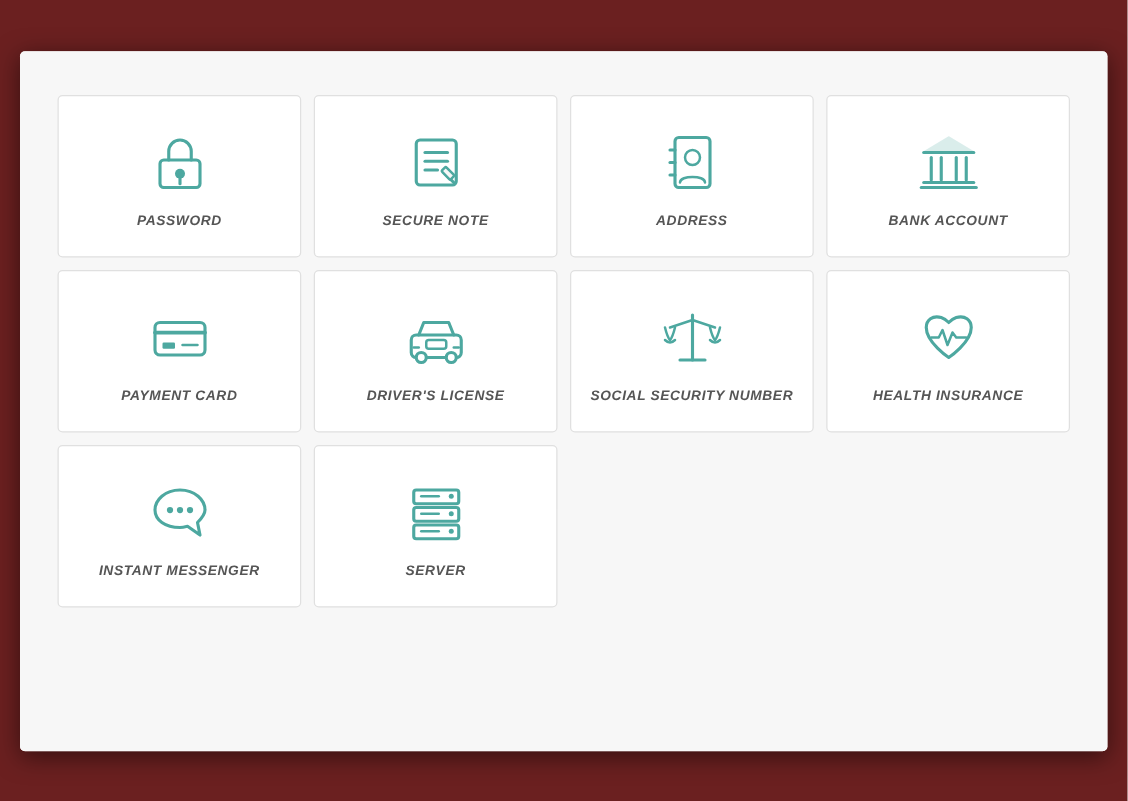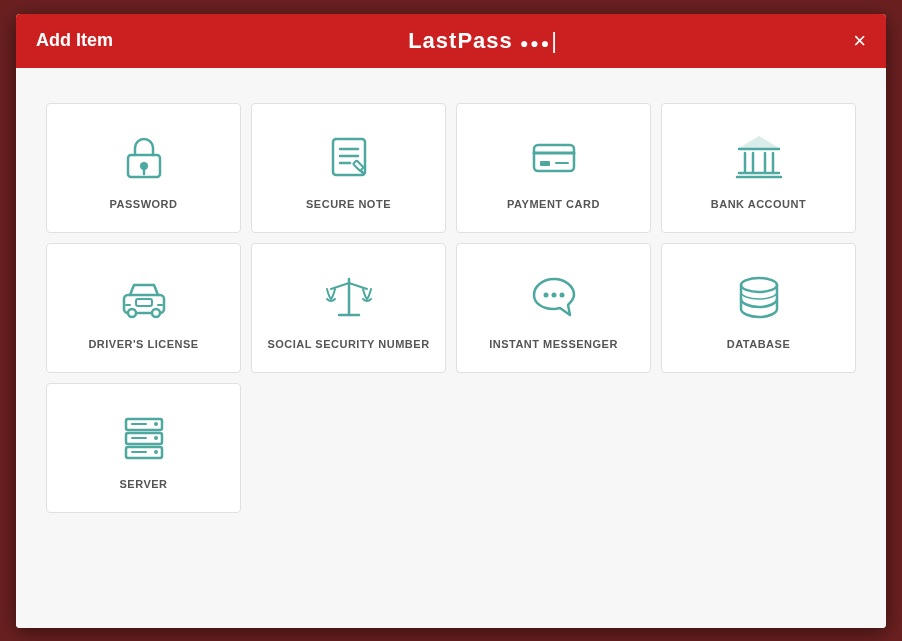--- a/index.html
+++ b/index.html
@@ -46,20 +46,21 @@
       cursor: pointer;
       background: none;
       border: none;
       line-height: 1;
     }
     .modal-body {
       background: #f7f7f7;
       padding: 35px 30px;
       height: 560px;
       overflow-y: scroll;
+      font-style: italic;
     }
     .grid {
       display: grid;
       grid-template-columns: repeat(4, 1fr);
       gap: 10px;
     }
     .item {
       background: #fff;
       border: 1px solid #e0e0e0;
       border-radius: 4px;
@@ -99,25 +100,20 @@
     }
     
     .modal-body::-webkit-scrollbar { width: 10px; }
     .modal-body::-webkit-scrollbar-track { background: #e0e0e0; }
     .modal-body::-webkit-scrollbar-thumb { background: #aaa; border-radius: 4px; }
   </style>
 </head>
 <body>
 
 <div class="modal">
-  <div class="modal-header">
-    <span class="modal-title">Add Item</span>
-    <span class="lastpass-logo">LastPass <span style="font-size:14px;letter-spacing:2px;">●●●</span><span style="font-weight:normal;">|</span></span>
-    <button class="close-btn">×</button>
-  </div>
   <div class="modal-body">
     <div class="grid">
 
       <div class="item">
         <div class="item-icon">
           <svg viewBox="0 0 52 52" stroke-linecap="round" stroke-linejoin="round">
             <rect x="10" y="24" width="32" height="22" rx="3" stroke-width="2.5"></rect>
             <path d="M17 24v-7a9 9 0 0118 0v7" stroke-width="2.5"></path>
             <circle cx="26" cy="35" r="4" fill="#4da8a0" stroke="none"></circle>
             <line x1="26" y1="39" x2="26" y2="43" stroke-width="2.5"></line>
@@ -133,31 +129,32 @@
             <line x1="17" y1="18" x2="35" y2="18" stroke-width="2.5"></line>
             <line x1="17" y1="25" x2="35" y2="25" stroke-width="2.5"></line>
             <line x1="17" y1="32" x2="27" y2="32" stroke-width="2.5"></line>
             <path d="M32 34l8 8" stroke-width="2.5"></path>
             <rect x="30" y="32" width="10" height="5" rx="1" transform="rotate(45 35 35)" stroke-width="2" fill="#f7f7f7"></rect>
           </svg>
         </div>
         <span class="item-label">SECURE NOTE</span>
       </div>
 
-
-      <div class="item">
-        <div class="item-icon">
-          <svg viewBox="0 0 52 52" stroke-linecap="round" stroke-linejoin="round">
-            <rect x="6" y="14" width="40" height="26" rx="4" stroke-width="2.5"></rect>
-            <line x1="6" y1="22" x2="46" y2="22" stroke-width="3"></line>
-            <rect x="12" y="30" width="10" height="5" rx="1" fill="#4da8a0" stroke="none"></rect>
-            <line x1="28" y1="32" x2="40" y2="32" stroke-width="2"></line>
-          </svg>
-        </div>
-        <span class="item-label">PAYMENT CARD</span>
+      <div class="item">
+        <div class="item-icon">
+          <svg viewBox="0 0 52 52" stroke-linecap="round" stroke-linejoin="round">
+            <rect x="12" y="6" width="28" height="40" rx="3" stroke-width="2.5"></rect>
+            <circle cx="26" cy="22" r="6" stroke-width="2"></circle>
+            <path d="M16 42c0-6 20-6 20 0" stroke-width="2"></path>
+            <line x1="8" y1="16" x2="12" y2="16" stroke-width="2.5"></line>
+            <line x1="8" y1="26" x2="12" y2="26" stroke-width="2.5"></line>
+            <line x1="8" y1="36" x2="12" y2="36" stroke-width="2.5"></line>
+          </svg>
+        </div>
+        <span class="item-label">ADDRESS</span>
       </div>
 
       <div class="item">
         <div class="item-icon">
           <svg viewBox="0 0 52 52" stroke-linecap="round" stroke-linejoin="round">
             <polygon points="26,6 46,18 6,18" stroke-width="2" fill="#4da8a0" opacity="0.2"></polygon>
             <line x1="6" y1="18" x2="46" y2="18" stroke-width="2.5"></line>
             <line x1="6" y1="42" x2="46" y2="42" stroke-width="2.5"></line>
             <line x1="4" y1="46" x2="48" y2="46" stroke-width="2.5"></line>
             <line x1="12" y1="22" x2="12" y2="40" stroke-width="2.5"></line>
@@ -165,20 +162,32 @@
             <line x1="32" y1="22" x2="32" y2="40" stroke-width="2.5"></line>
             <line x1="40" y1="22" x2="40" y2="40" stroke-width="2.5"></line>
           </svg>
         </div>
         <span class="item-label">BANK ACCOUNT</span>
       </div>
 
       <div class="item">
         <div class="item-icon">
           <svg viewBox="0 0 52 52" stroke-linecap="round" stroke-linejoin="round">
+            <rect x="6" y="14" width="40" height="26" rx="4" stroke-width="2.5"></rect>
+            <line x1="6" y1="22" x2="46" y2="22" stroke-width="3"></line>
+            <rect x="12" y="30" width="10" height="5" rx="1" fill="#4da8a0" stroke="none"></rect>
+            <line x1="28" y1="32" x2="40" y2="32" stroke-width="2"></line>
+          </svg>
+        </div>
+        <span class="item-label">PAYMENT CARD</span>
+      </div>
+
+      <div class="item">
+        <div class="item-icon">
+          <svg viewBox="0 0 52 52" stroke-linecap="round" stroke-linejoin="round">
             <rect x="6" y="24" width="40" height="18" rx="4" stroke-width="2.5"></rect>
             <path d="M12 24l4-10h20l4 10" stroke-width="2.5"></path>
             <circle cx="14" cy="42" r="4" stroke-width="2.5" fill="white"></circle>
             <circle cx="38" cy="42" r="4" stroke-width="2.5" fill="white"></circle>
             <rect x="18" y="28" width="16" height="7" rx="2" stroke-width="2"></rect>
             <line x1="8" y1="34" x2="12" y2="34" stroke-width="2"></line>
             <line x1="40" y1="34" x2="44" y2="34" stroke-width="2"></line>
           </svg>
         </div>
         <span class="item-label">DRIVER'S LICENSE</span>
@@ -195,47 +204,45 @@
             <path d="M4 18 Q6 26 8 28 Q10 26 12 18" stroke-width="2" fill="none"></path>
             <path d="M4 28 Q8 32 12 28" stroke-width="2" fill="none"></path>
             <path d="M40 18 Q42 26 44 28 Q46 26 48 18" stroke-width="2" fill="none"></path>
             <path d="M40 28 Q44 32 48 28" stroke-width="2" fill="none"></path>
           </svg>
         </div>
         <span class="item-label">SOCIAL SECURITY NUMBER</span>
       </div>
 
 
+      <div class="item">
+        <div class="item-icon">
+          <svg viewBox="0 0 52 52" stroke-linecap="round" stroke-linejoin="round">
+            <path d="M26 42 C26 42 8 30 8 18 C8 12 13 8 20 10 C23 11 26 14 26 14 C26 14 29 11 32 10 C39 8 44 12 44 18 C44 30 26 42 26 42Z" stroke-width="2.5" fill="none"></path>
+            <polyline points="12,26 18,26 21,20 25,32 29,22 32,26 40,26" stroke-width="2" fill="none" stroke-linecap="round" stroke-linejoin="round"></polyline>
+          </svg>
+        </div>
+        <span class="item-label">HEALTH INSURANCE</span>
+      </div>
 
 
 
 
       <div class="item">
         <div class="item-icon">
           <svg viewBox="0 0 52 52" stroke-linecap="round" stroke-linejoin="round">
             <path d="M26 8 C14 8 6 16 6 24 C6 32 14 38 26 38 C28 38 30 37.5 32 37 L42 44 L40 34 C43 31 46 28 46 24 C46 16 38 8 26 8Z" stroke-width="2.5" fill="none"></path>
             <circle cx="18" cy="24" r="2.5" fill="#4da8a0" stroke="none"></circle>
             <circle cx="26" cy="24" r="2.5" fill="#4da8a0" stroke="none"></circle>
             <circle cx="34" cy="24" r="2.5" fill="#4da8a0" stroke="none"></circle>
           </svg>
         </div>
         <span class="item-label">INSTANT MESSENGER</span>
       </div>
 
-      <div class="item">
-        <div class="item-icon">
-          <svg viewBox="0 0 52 52" stroke-linecap="round" stroke-linejoin="round">
-            <ellipse cx="26" cy="14" rx="18" ry="7" stroke-width="2.5"></ellipse>
-            <path d="M8 14 L8 28 C8 32 16 36 26 36 C36 36 44 32 44 28 L44 14" stroke-width="2.5"></path>
-            <path d="M8 28 L8 38 C8 42 16 46 26 46 C36 46 44 42 44 38 L44 28" stroke-width="2.5"></path>
-            <path d="M8 21 C8 25 16 28 26 28 C36 28 44 25 44 21" stroke-width="1.5"></path>
-          </svg>
-        </div>
-        <span class="item-label">DATABASE</span>
-      </div>
 
       <div class="item">
         <div class="item-icon">
           <svg viewBox="0 0 52 52" stroke-linecap="round" stroke-linejoin="round">
             <rect x="8" y="8" width="36" height="11" rx="2" stroke-width="2.5"></rect>
             <rect x="8" y="22" width="36" height="11" rx="2" stroke-width="2.5"></rect>
             <rect x="8" y="36" width="36" height="11" rx="2" stroke-width="2.5"></rect>
             <circle cx="38" cy="13" r="2" fill="#4da8a0" stroke="none"></circle>
             <circle cx="38" cy="27" r="2" fill="#4da8a0" stroke="none"></circle>
             <circle cx="38" cy="41" r="2" fill="#4da8a0" stroke="none"></circle>

